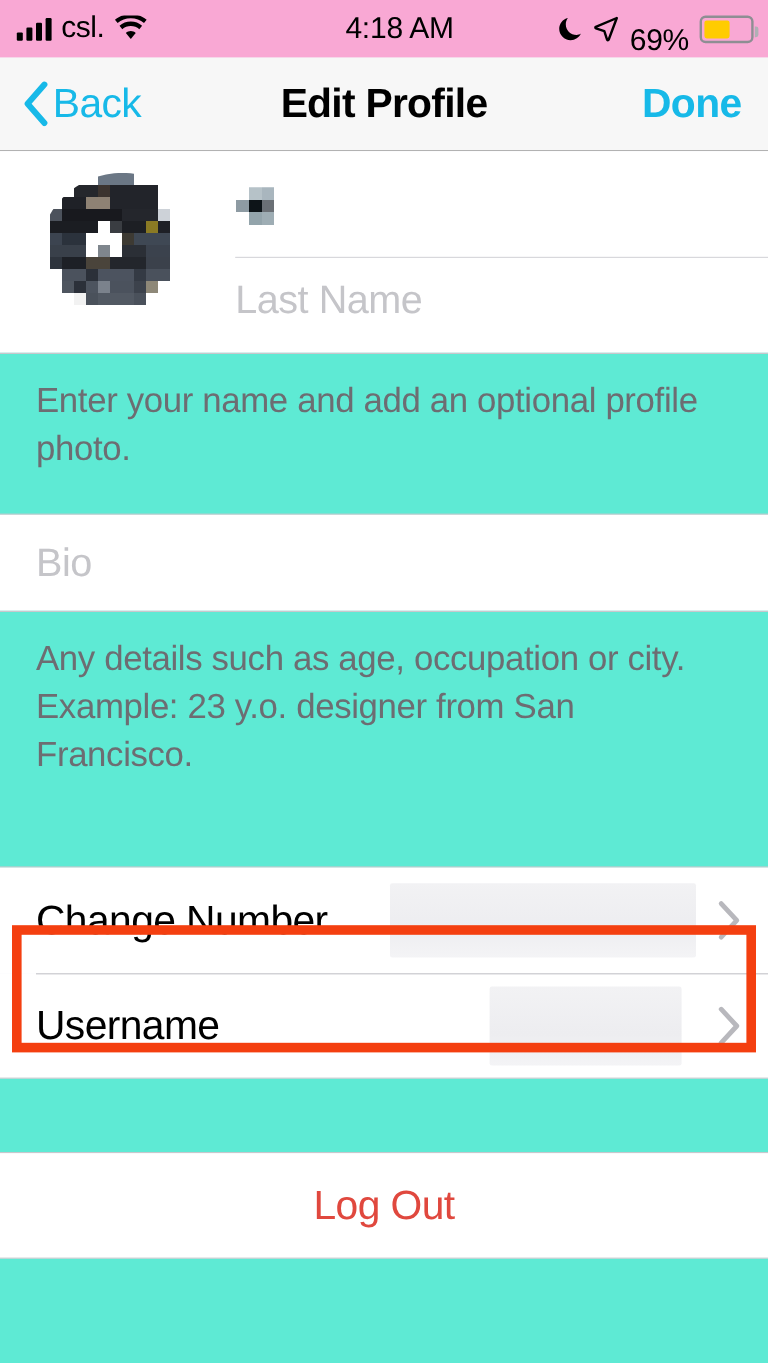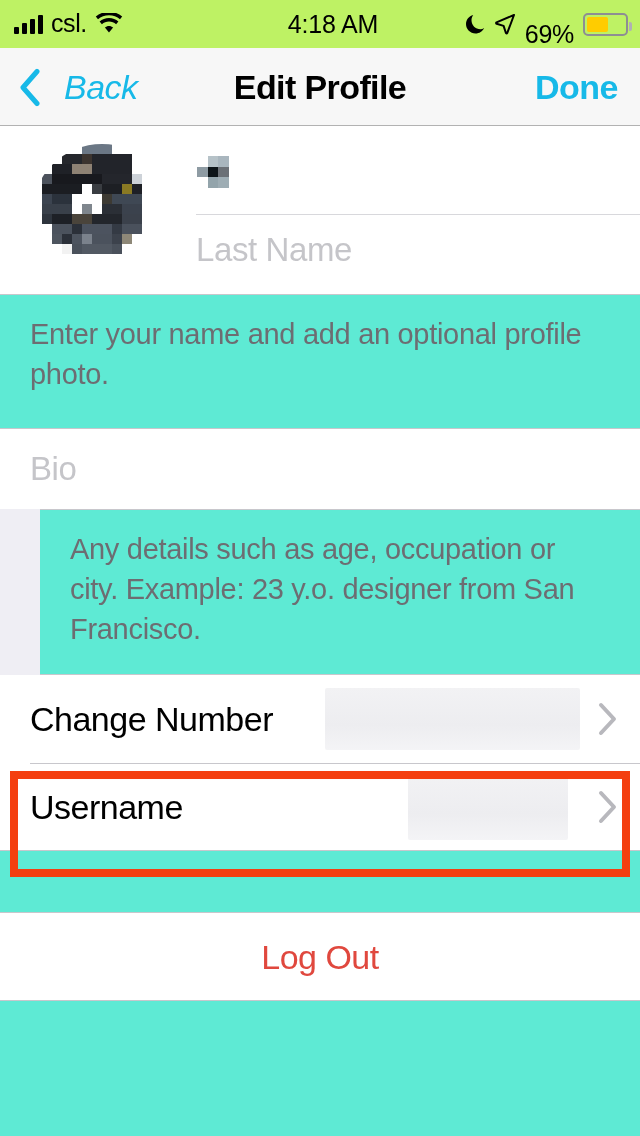--- a/index.html
+++ b/index.html
@@ -20,21 +20,21 @@
     height: 1136px;
     background: #efeef4;
   }
 
   
   .status-bar {
     position: absolute;
     top: 0; left: 0;
     width: 640px;
     height: 48px;
-    background: #bef264;
+    background: #f9a8d4;
     display: flex;
     align-items: center;
     color: #000;
   }
   .status-left {
     position: absolute;
     left: 14px;
     display: flex;
     align-items: center;
     gap: 8px;
@@ -116,25 +116,24 @@
     background: #f7f7f7;
     border-bottom: 1px solid #b2b2b2;
     box-sizing: border-box;
   }
   .nav-back {
     position: absolute;
     left: 18px;
     top: 50%;
     transform: translateY(-50%);
     display: flex;
-    align-items: flex-end;
-    gap: 24px;
+    align-items: flex-start;
+    gap: 4px;
     color: #17b9e8;
     cursor: pointer;
-    font-style: italic;
   }
   .chevron-left { width: 22px; height: 38px; display: block; }
   .nav-back-label {
     font-size: 34px;
     letter-spacing: -0.5px;
   }
   .nav-title {
     position: absolute;
     left: 0; right: 0;
     top: 50%;
@@ -439,21 +438,21 @@
     <div class="group-gray note-block" style="height:135px;">
       <div class="hairline-top"></div>
       <div class="note-text">Enter your name and add an optional profile photo.</div>
       <div class="hairline-bottom"></div>
     </div>
 
     <div class="group-white bio-section">
       <span class="bio-placeholder">Bio</span>
     </div>
 
-    <div class="group-gray note-block" style="height:166px;margin-left:40px;">
+    <div class="group-gray note-block" style="height:214px;">
       <div class="hairline-top"></div>
       <div class="note-text">Any details such as age, occupation or city. Example: 23 y.o. designer from San Francisco.</div>
       <div class="hairline-bottom"></div>
     </div>
 
     <div class="settings-group">
       <div class="settings-row">
         <span class="row-label">Change Number</span>
         <span class="row-value-redacted" style="width:255px;height:62px;"></span>
         <span class="chevron-right">

